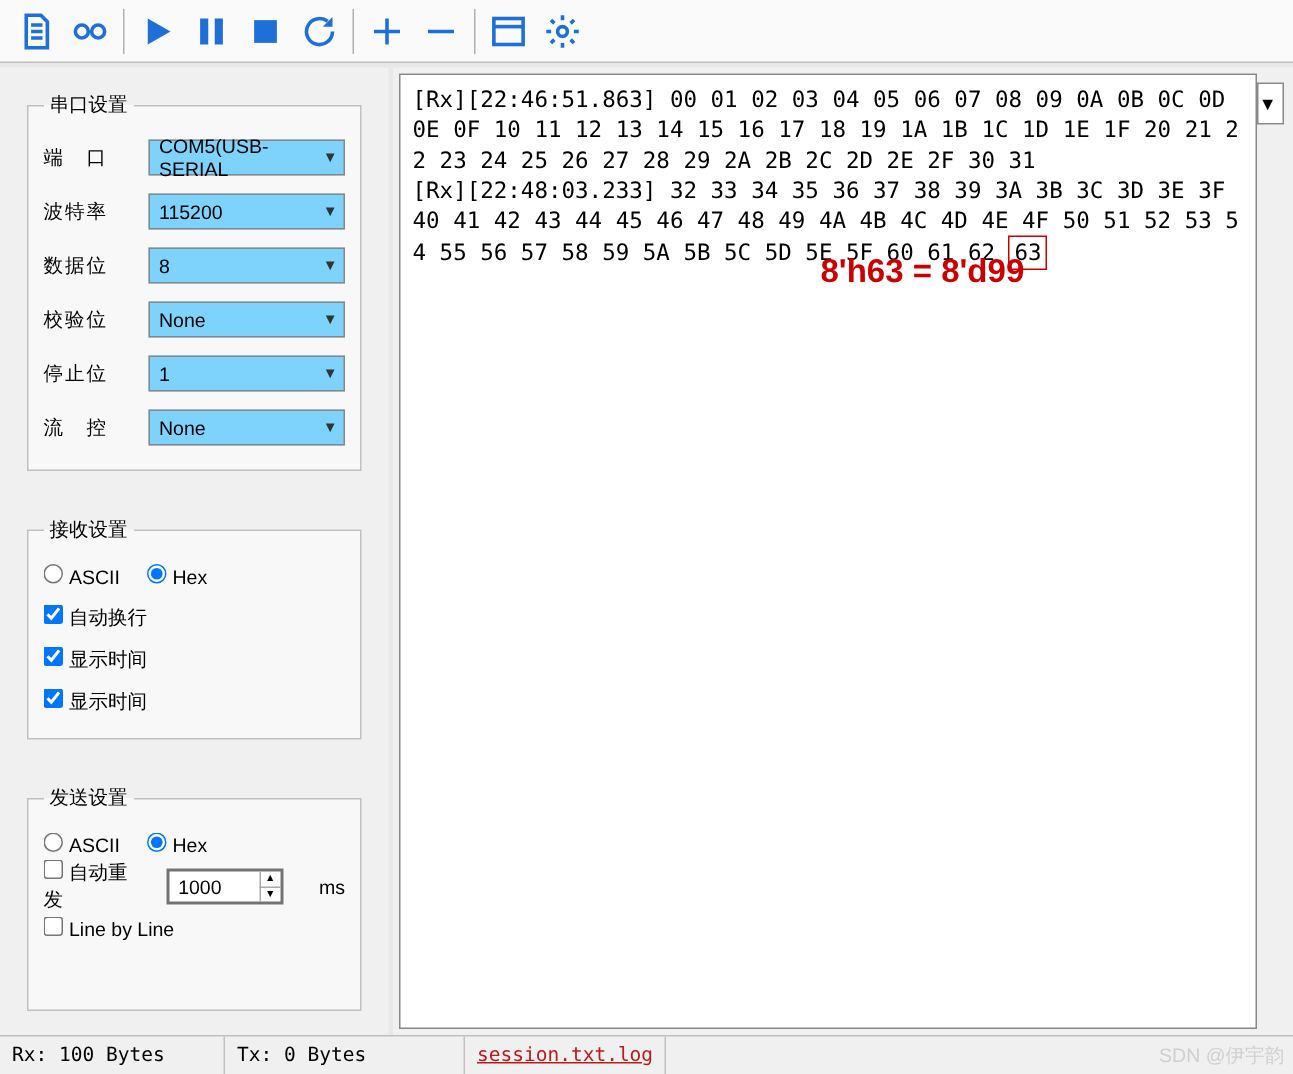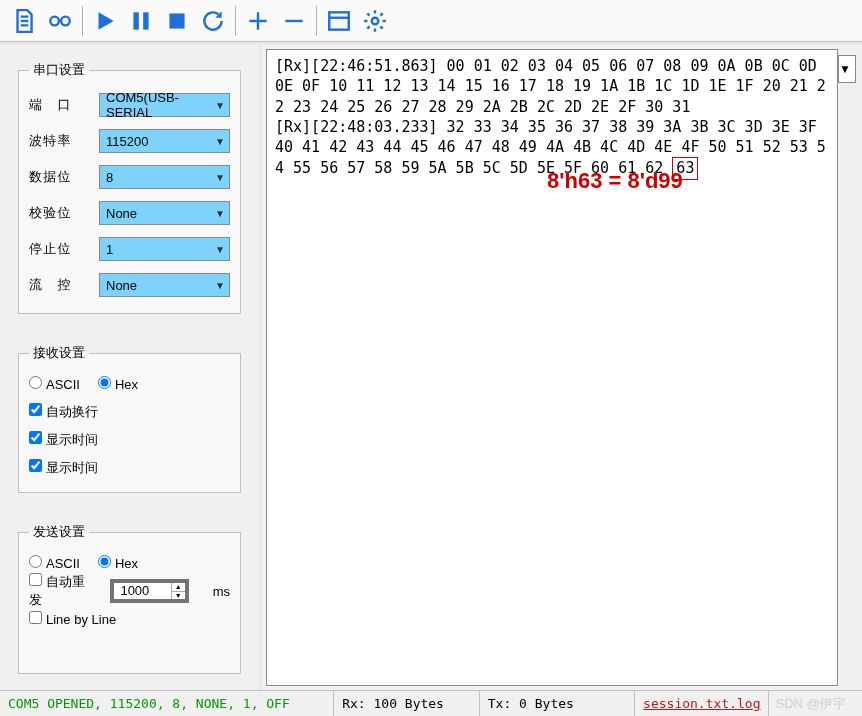--- a/index.html
+++ b/index.html
@@ -88,23 +88,23 @@
     display: flex;
     align-items: center;
     gap: 18px;
     height: 28px;
   }
   .chk-row { gap: 8px; }
   input[type=radio], input[type=checkbox] { margin: 0 4px 0 0; }
 
   .spinner {
     width: 88px; height: 24px;
-    border: 4px solid #737373;
+    border: 2px solid #737373;
     background: #fff;
-    display: flex; align-items: flex-start;
+    display: flex; align-items: center;
     padding: 0 16px 0 6px;
     position: relative;
   }
   .spinner .sp-btns {
     position: absolute; right: 0; top: 0; bottom: 0;
     width: 14px;
     display: flex; flex-direction: column;
   }
   .spinner .sp-btns div {
     flex: 1; font-size: 7px; line-height: 1;
@@ -370,20 +370,19 @@
 
     <div class="history-row">
       <div class="history-sel">
           <span class="arrow">▼</span>
         </div>
     </div>
   </div>
 </div>
 
 <div class="status">
-  <div class="st-cell st-green" style="width:345px">COM5 OPENED, 115200, 8, NONE, 1, OFF</div>
   <div class="st-cell" style="width:150px">Rx: 100 Bytes</div>
   <div class="st-cell" style="width:160px">Tx: 0 Bytes</div>
   <div class="st-cell">
       <span class="st-link">session.txt.log</span>
     </div>
   <div class="watermark">SDN @伊宇韵</div>
 </div>
 
 </body></html>

